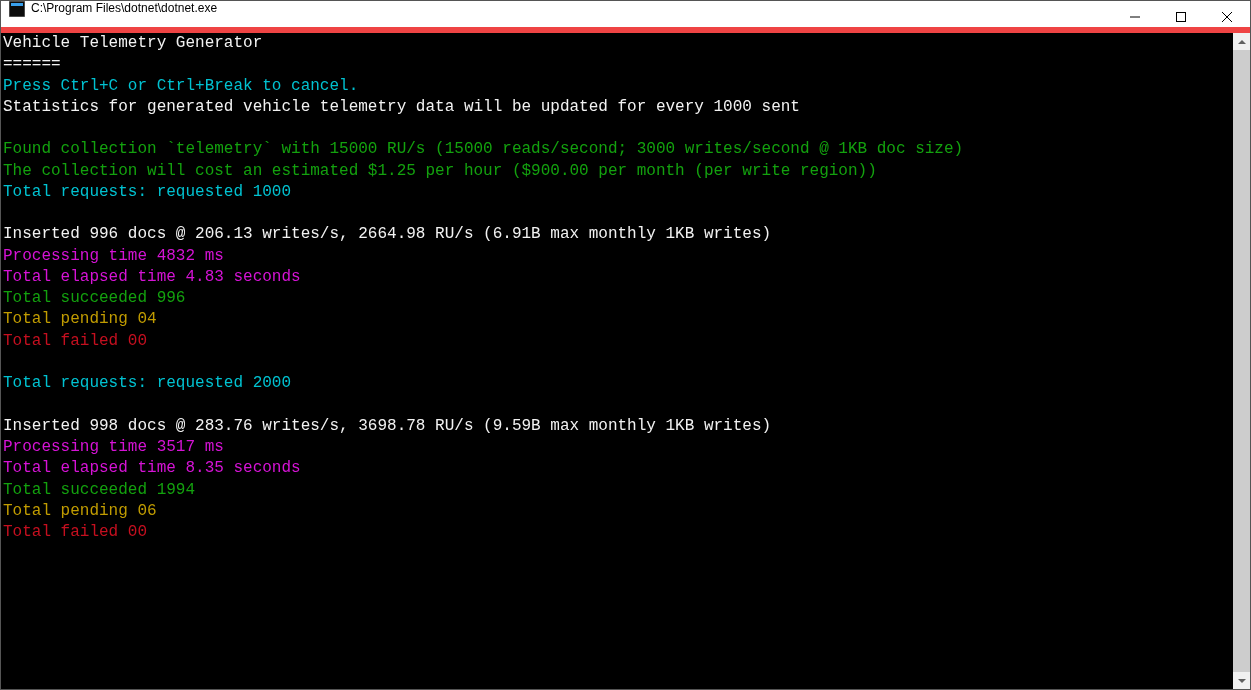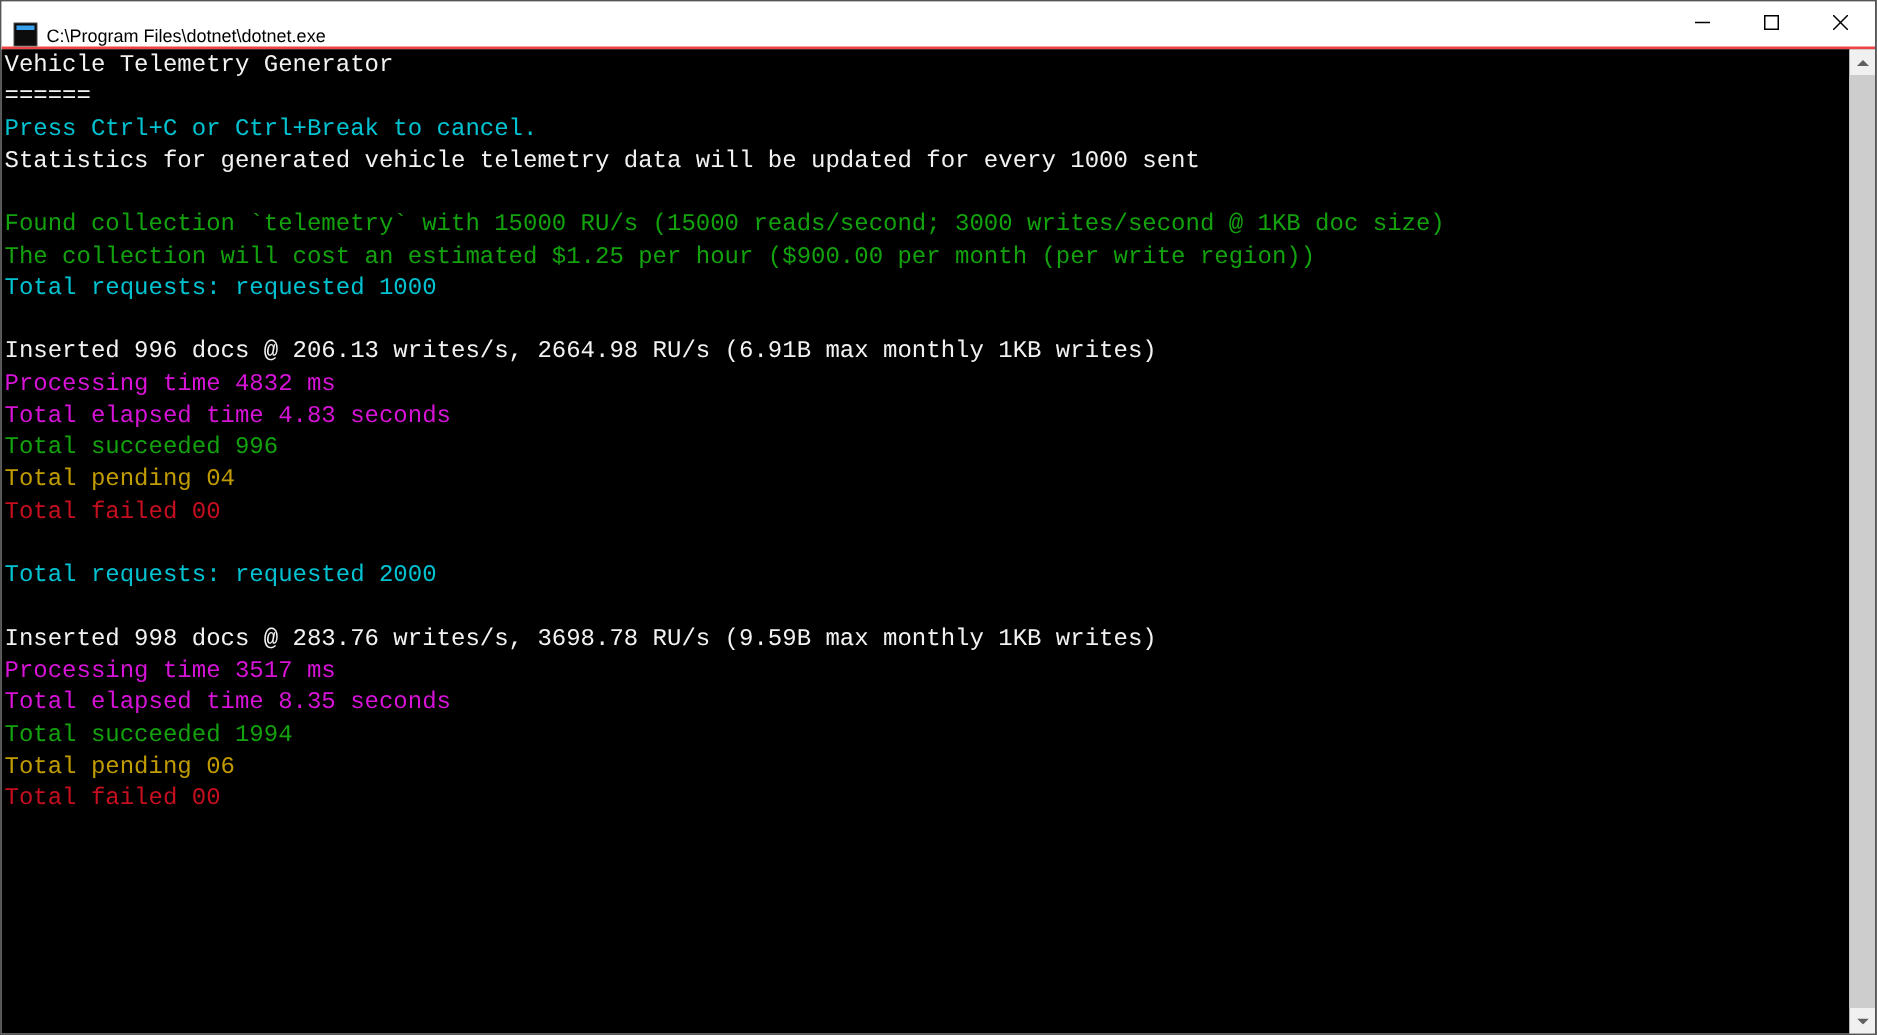--- a/index.html
+++ b/index.html
@@ -12,22 +12,22 @@
       background: #fff;
       width: 1251px;
       height: 690px;
       overflow: hidden;
       border: 1px solid #555;
     }
     .titlebar {
       height: 32px;
       background: #fff;
       display: flex;
-      align-items: flex-end;
-      border-bottom: 2px solid #ef4444;
+      align-items: flex-start;
+      border-bottom: 6px solid #ef4444;
     }
     .titlebar-icon {
       width: 16px;
       height: 16px;
       margin-left: 8px;
       margin-right: 6px;
       display: inline-block;
     }
     .titlebar-title {
       font-size: 12px;

